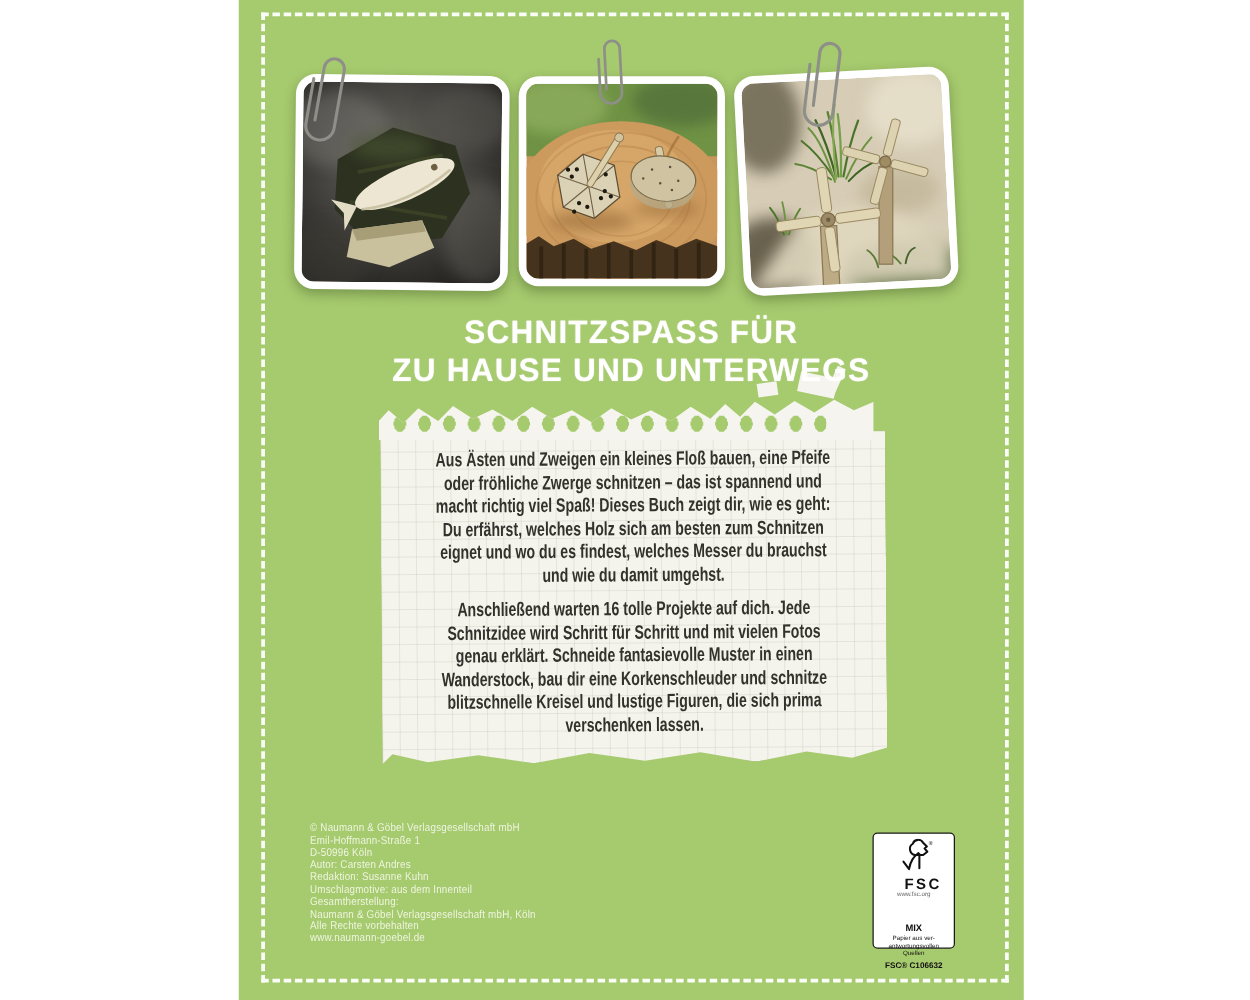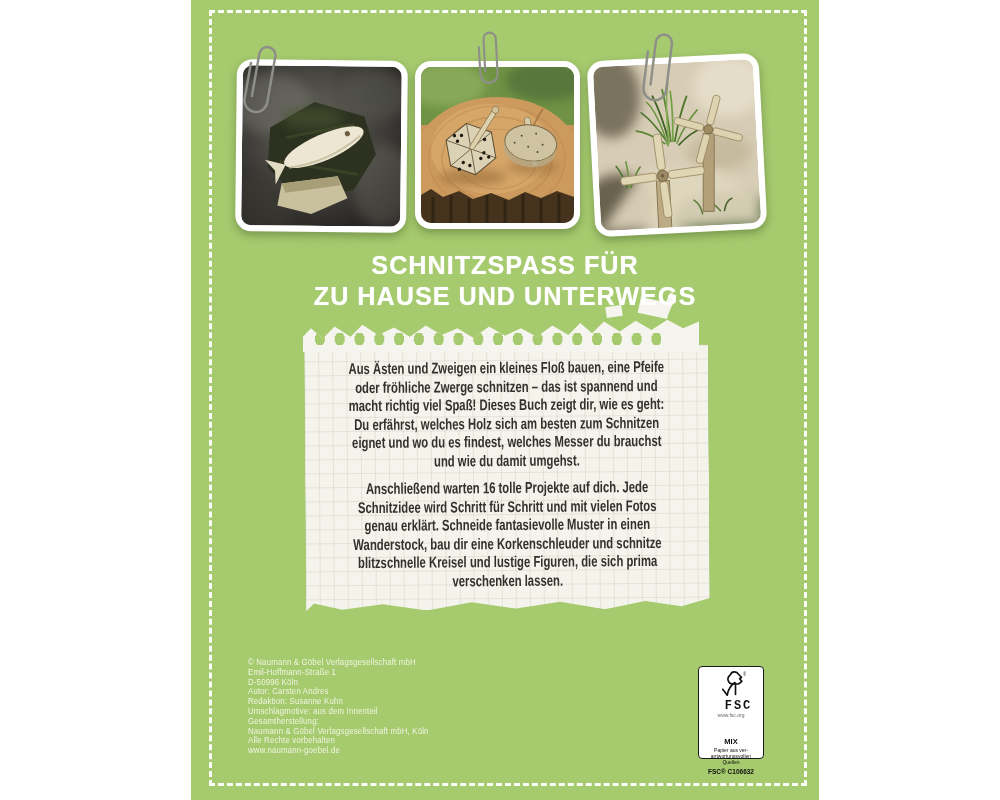--- a/index.html
+++ b/index.html
@@ -65,21 +65,21 @@
     color:rgba(252,253,244,0.85);font-size:9px;line-height:9.8px;
     transform:scaleX(0.87);transform-origin:left top;letter-spacing:0.2px;
   }
   
   .fsc{
     position:absolute;left:507px;top:666px;width:66px;height:93px;z-index:2;
     background:#ffffff;border:1.5px solid #1b1b1b;border-radius:4px;
     text-align:center;color:#111;box-sizing:border-box;
   }
   .fsc-tree{margin-top:4px;}
-  .fsc-brand{font-family:Liberation Mono, monospace;font-weight:bold;font-size:12px;letter-spacing:2px;line-height:11px;margin-left:15px;}
+  .fsc-brand{font-family:Liberation Sans, sans-serif;font-weight:bold;font-size:12px;letter-spacing:2px;line-height:11px;margin-left:15px;}
   .fsc-url{font-size:5px;color:#666;line-height:6px;}
   .fsc-grade{font-weight:bold;font-size:7.5px;margin-top:20px;line-height:8px;}
   .fsc-desc{font-size:5px;line-height:5.8px;margin-top:2px;white-space:pre-line;}
   .fsc-code{font-weight:bold;font-size:6.5px;margin-top:3px;line-height:7px;}
 </style>
 </head>
 <body>
 
 <div class="page">
   <div class="dashed-frame"></div>

